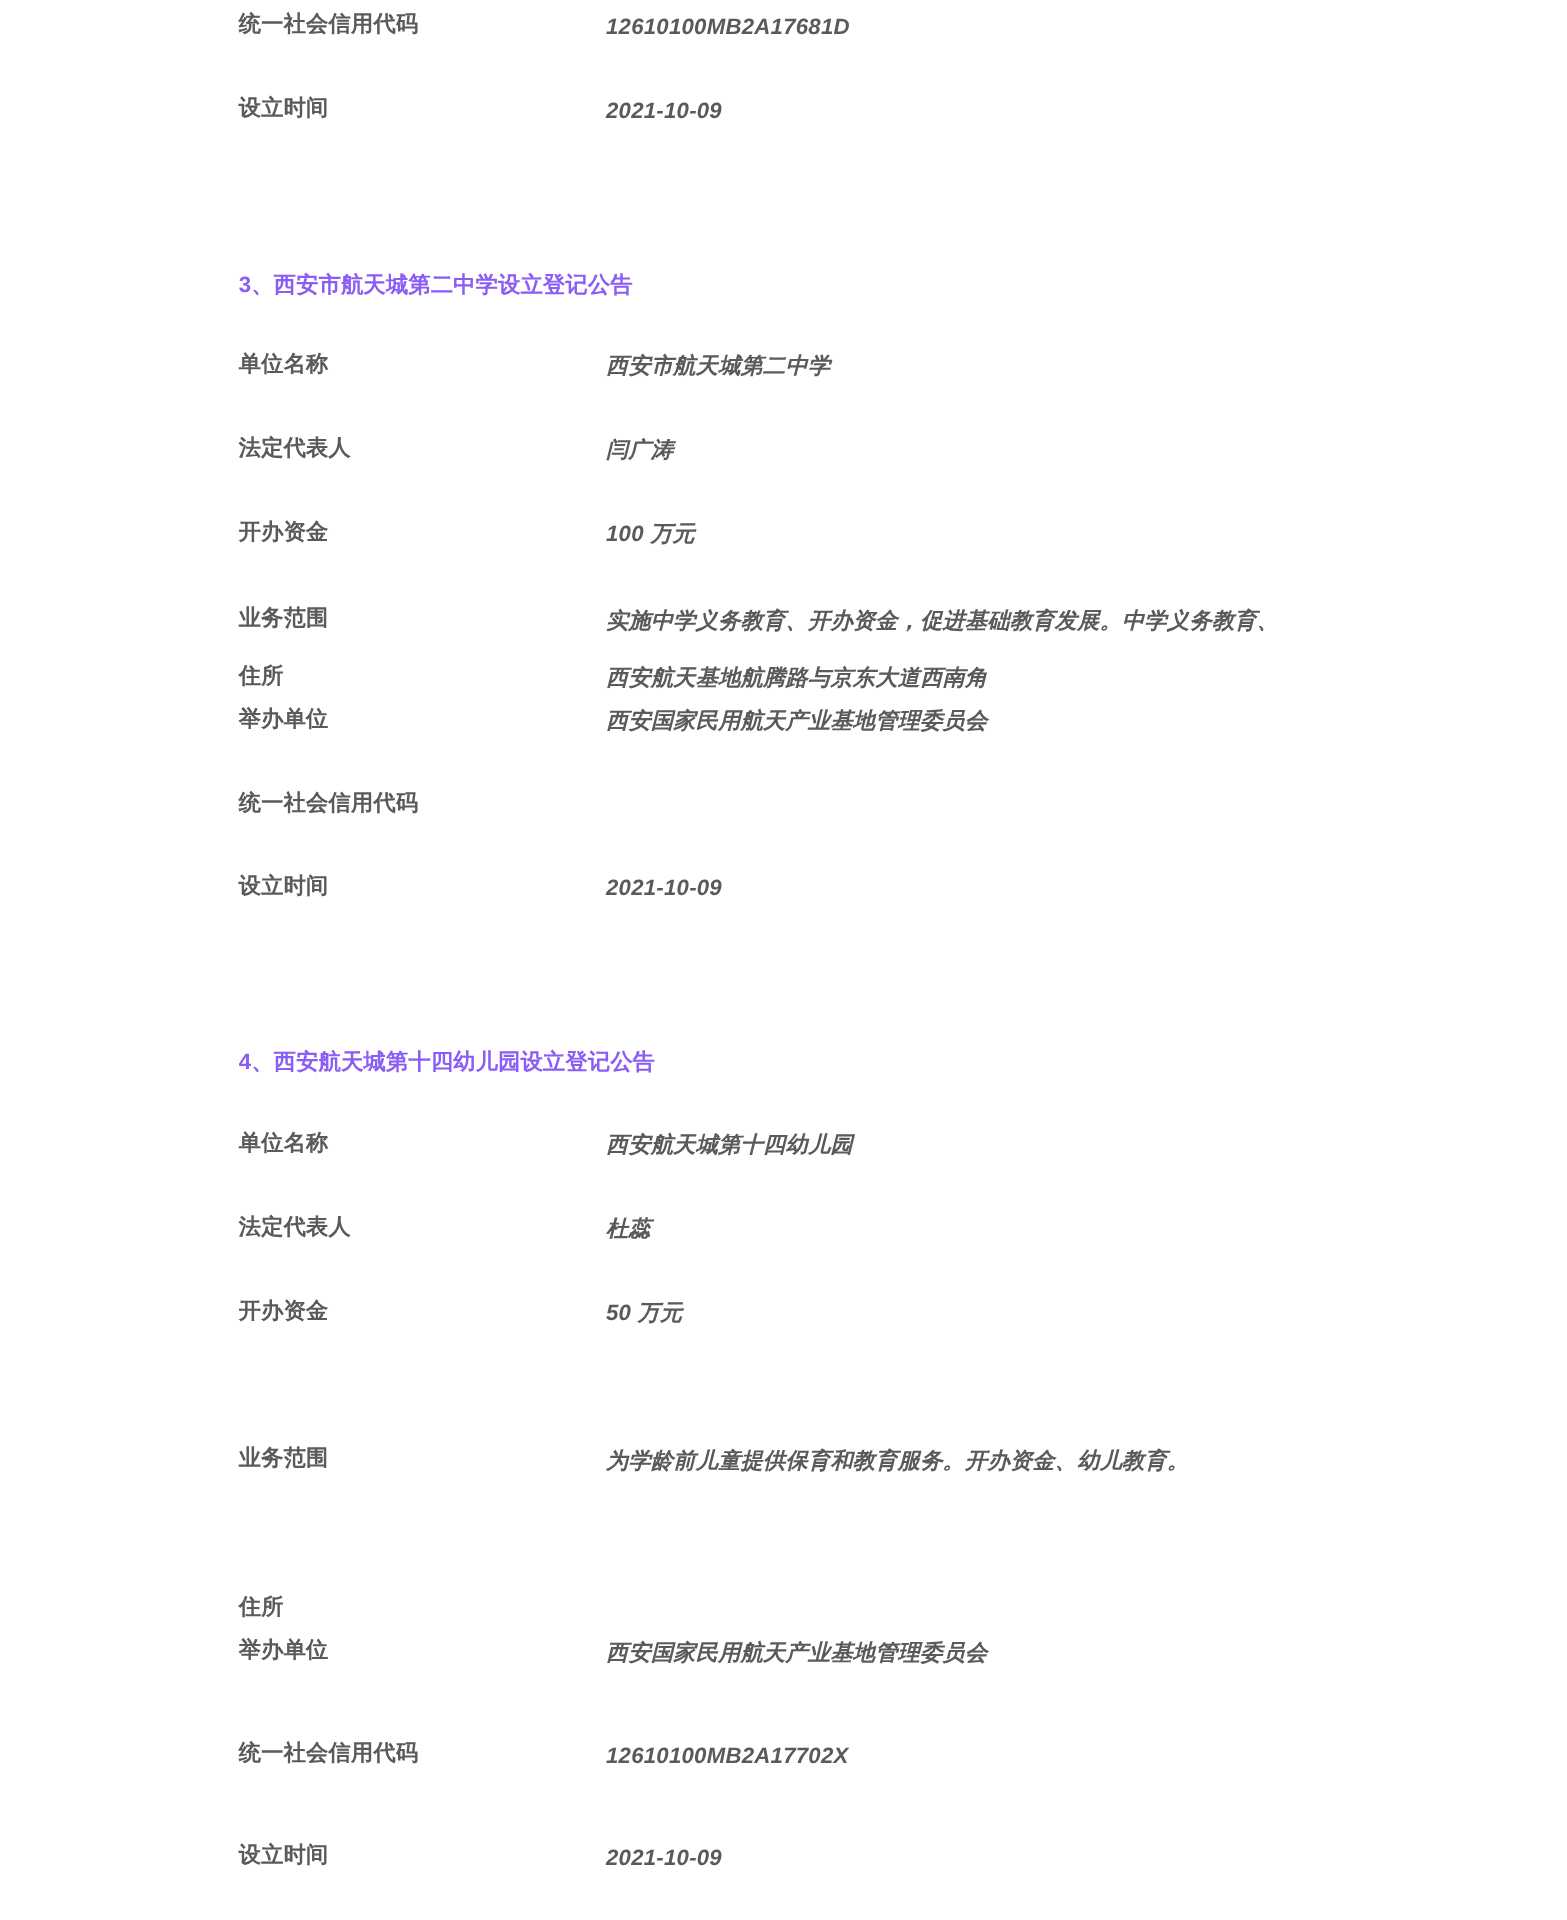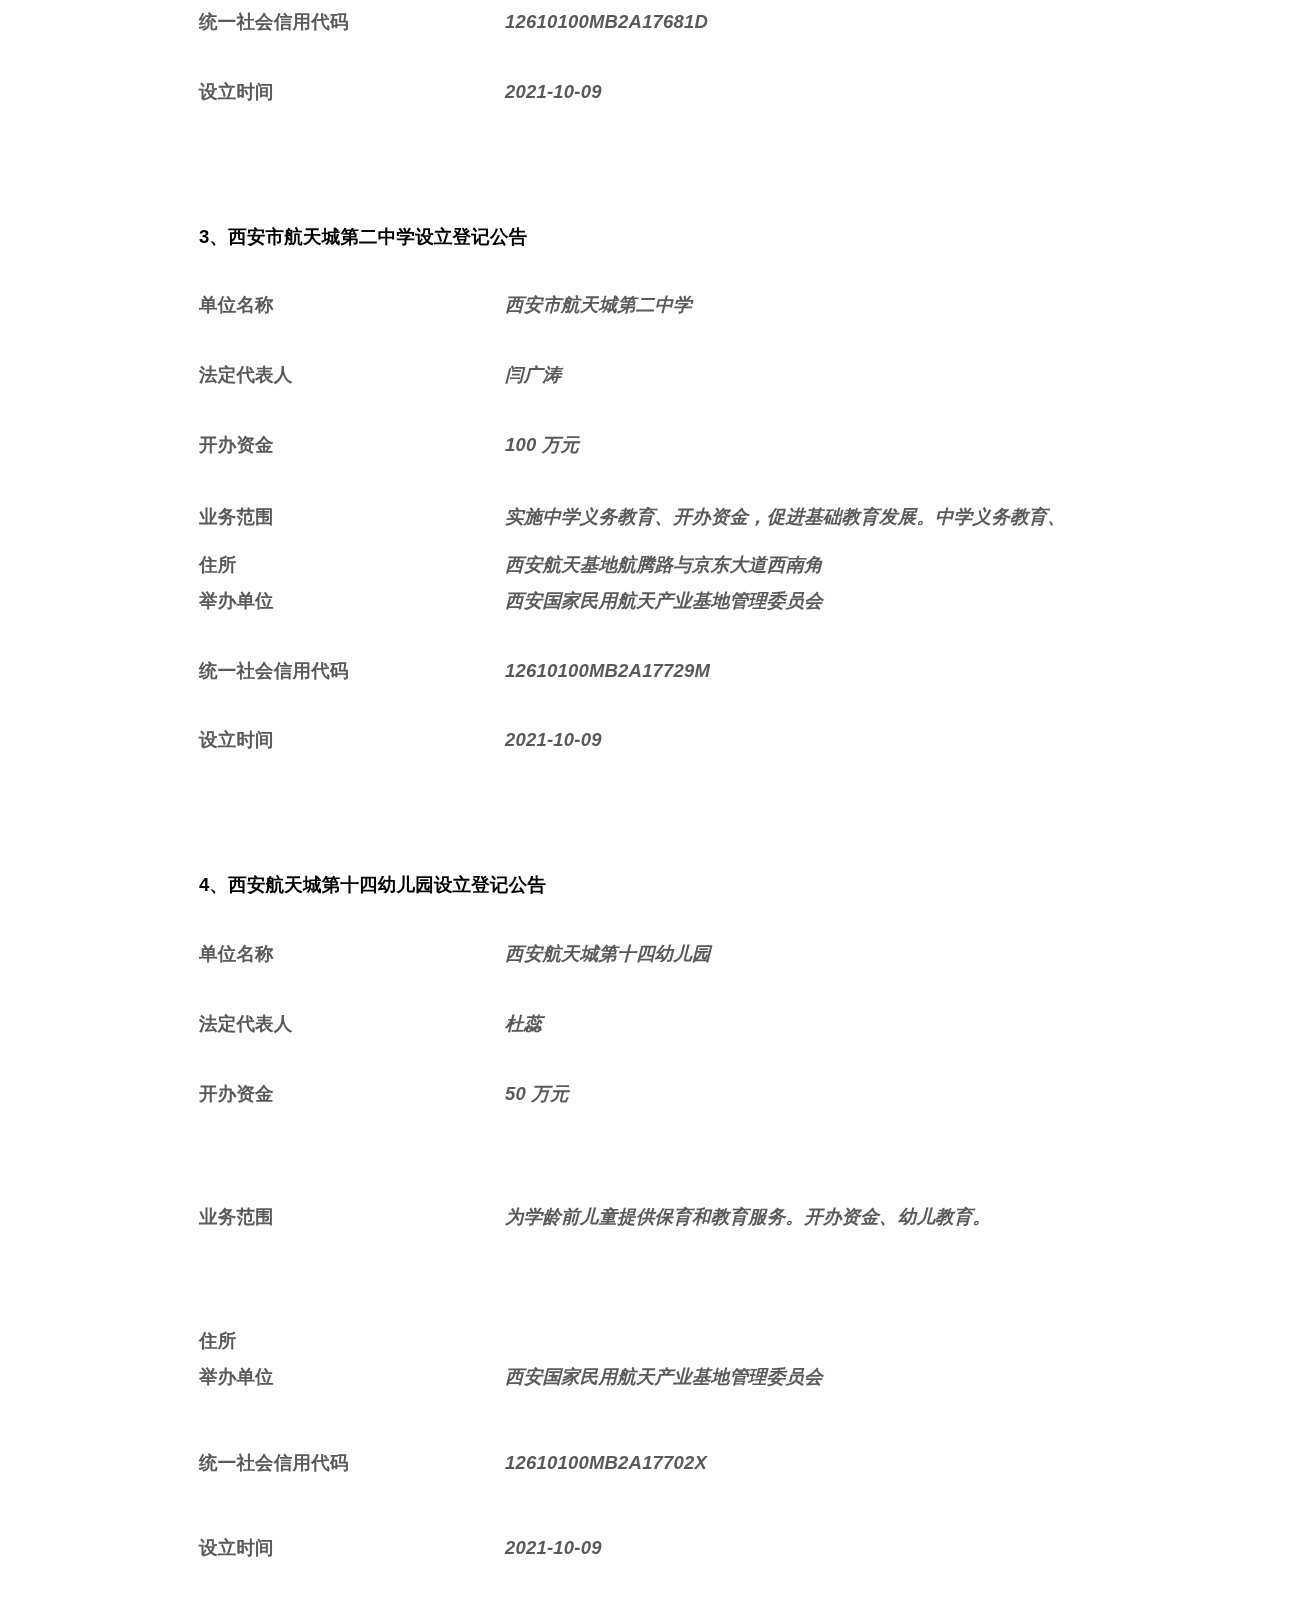--- a/index.html
+++ b/index.html
@@ -27,39 +27,40 @@
     padding-right: 40px;
     padding-top: 0;
   }
 
   
   .announcement { }
 
   .section-heading {
     font-size: 18.5px;
     font-weight: bold;
-    color: #000000;
+    color: #8b5cf6;
     letter-spacing: 0.2px;
     line-height: 1.4;
     margin: 0;
   }
 
   
   .field-row {
     display: flex;
     align-items: flex-start;
     font-size: 18.5px;
     font-weight: bold;
     color: #5a5a5a;
     letter-spacing: 0.2px;
   }
   .field-label {
     width: 306px;
     flex: 0 0 306px;
     line-height: 1.5;
+    font-family: Liberation Mono, monospace;
   }
   .field-value {
     flex: 1 1 auto;
     line-height: 1.5;
     max-width: 600px;
     font-style: italic;
   }
   .field-value.wide {
     max-width: 600px;
   }
@@ -156,21 +157,20 @@
 
       <div class="field-row">
         <div class="field-label">举办单位</div>
         <div class="field-value">西安国家民用航天产业基地管理委员会</div>
       </div>
 
       <div class="gap-md"></div>
 
       <div class="field-row">
         <div class="field-label">统一社会信用代码</div>
-        <div class="field-value">12610100MB2A17729M</div>
       </div>
 
       <div class="gap-md"></div>
 
       <div class="field-row">
         <div class="field-label">设立时间</div>
         <div class="field-value">2021-10-09</div>
       </div>
     </div>
 

